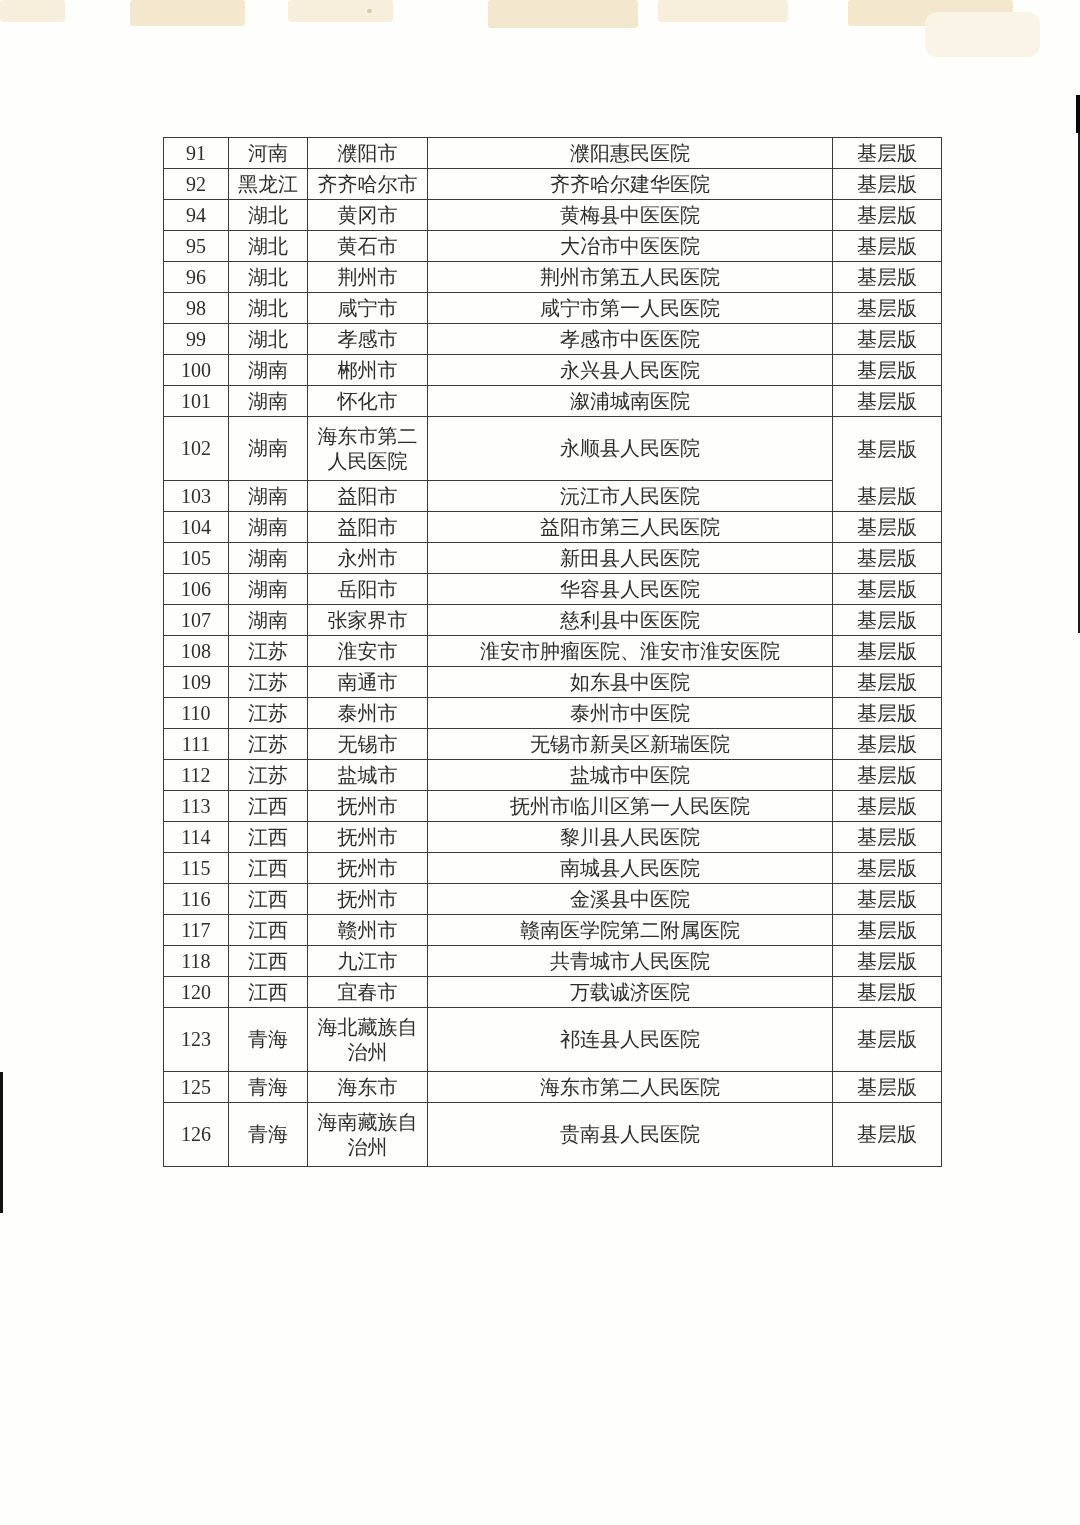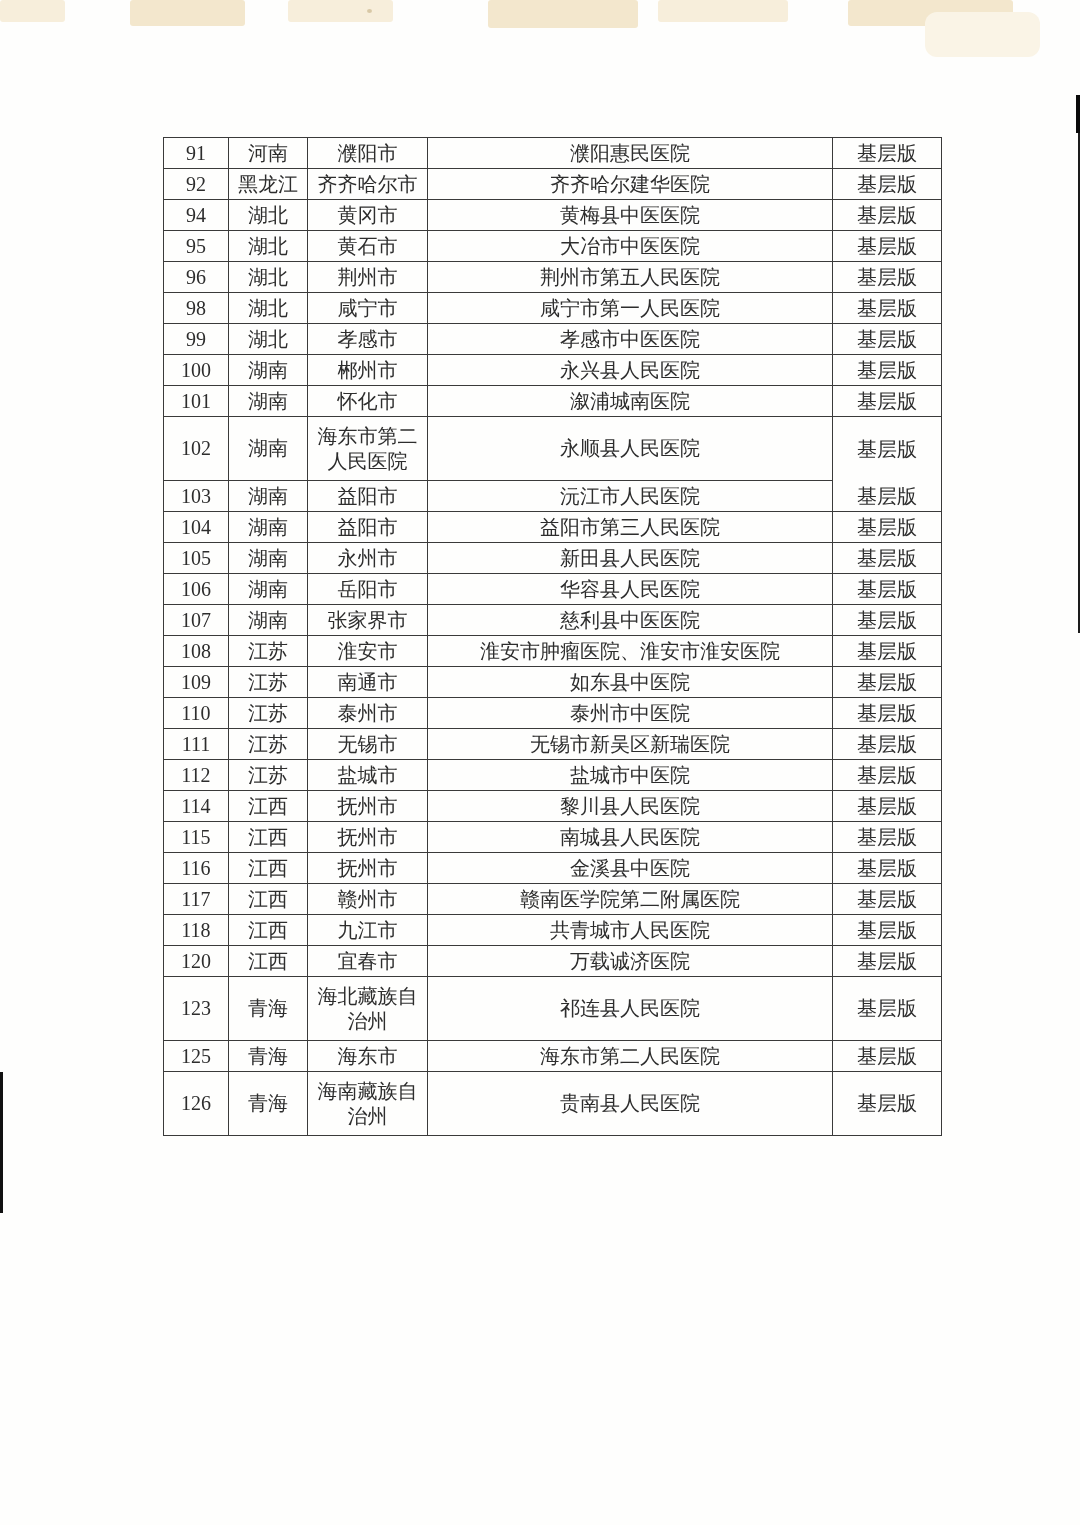--- a/index.html
+++ b/index.html
@@ -216,20 +216,27 @@
           <td>基层版</td>
         </tr>
         <tr>
           <td>112</td>
           <td>江苏</td>
           <td>盐城市</td>
           <td>盐城市中医院</td>
           <td>基层版</td>
         </tr>
         <tr>
+          <td>113</td>
+          <td>江西</td>
+          <td>抚州市</td>
+          <td>抚州市临川区第一人民医院</td>
+          <td>基层版</td>
+        </tr>
+        <tr>
           <td>114</td>
           <td>江西</td>
           <td>抚州市</td>
           <td>黎川县人民医院</td>
           <td>基层版</td>
         </tr>
         <tr>
           <td>115</td>
           <td>江西</td>
           <td>抚州市</td>

